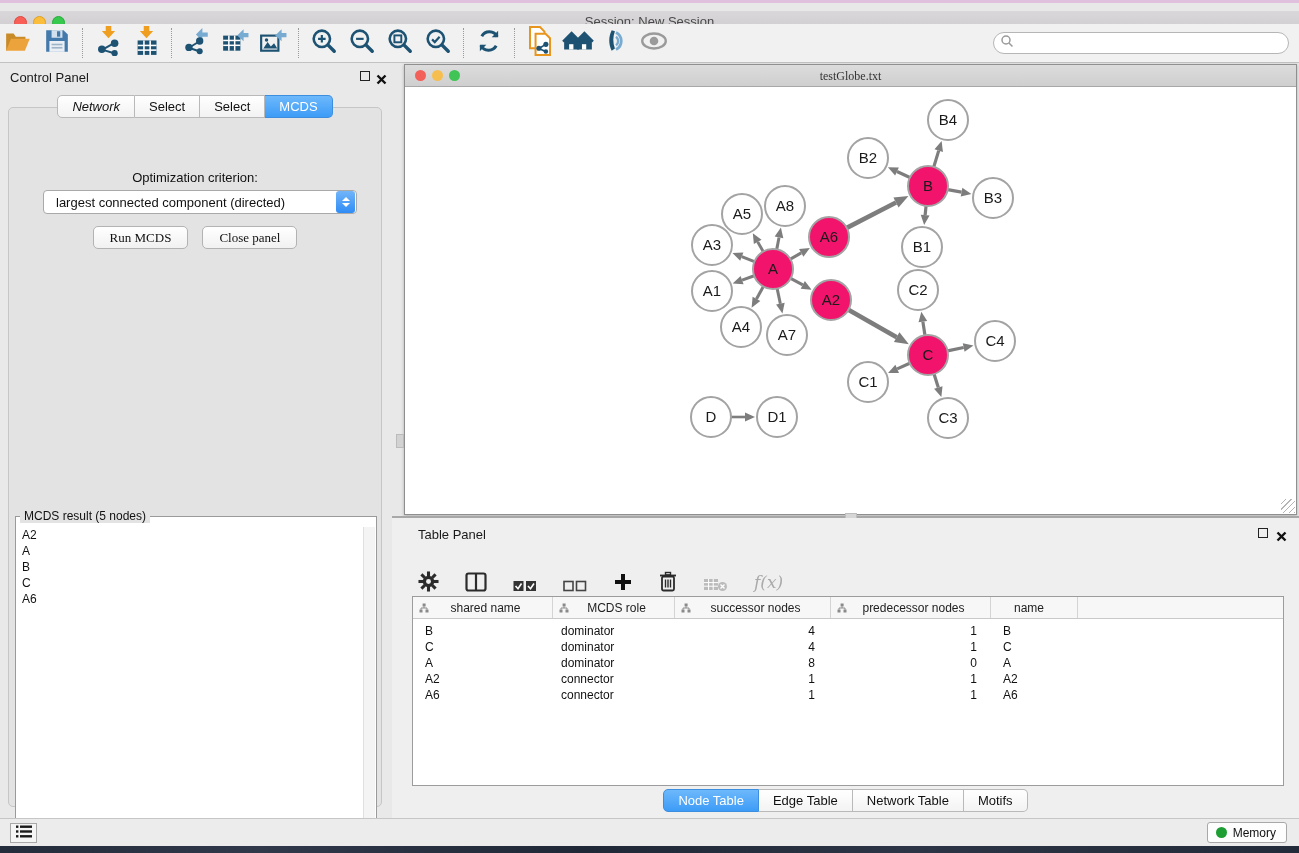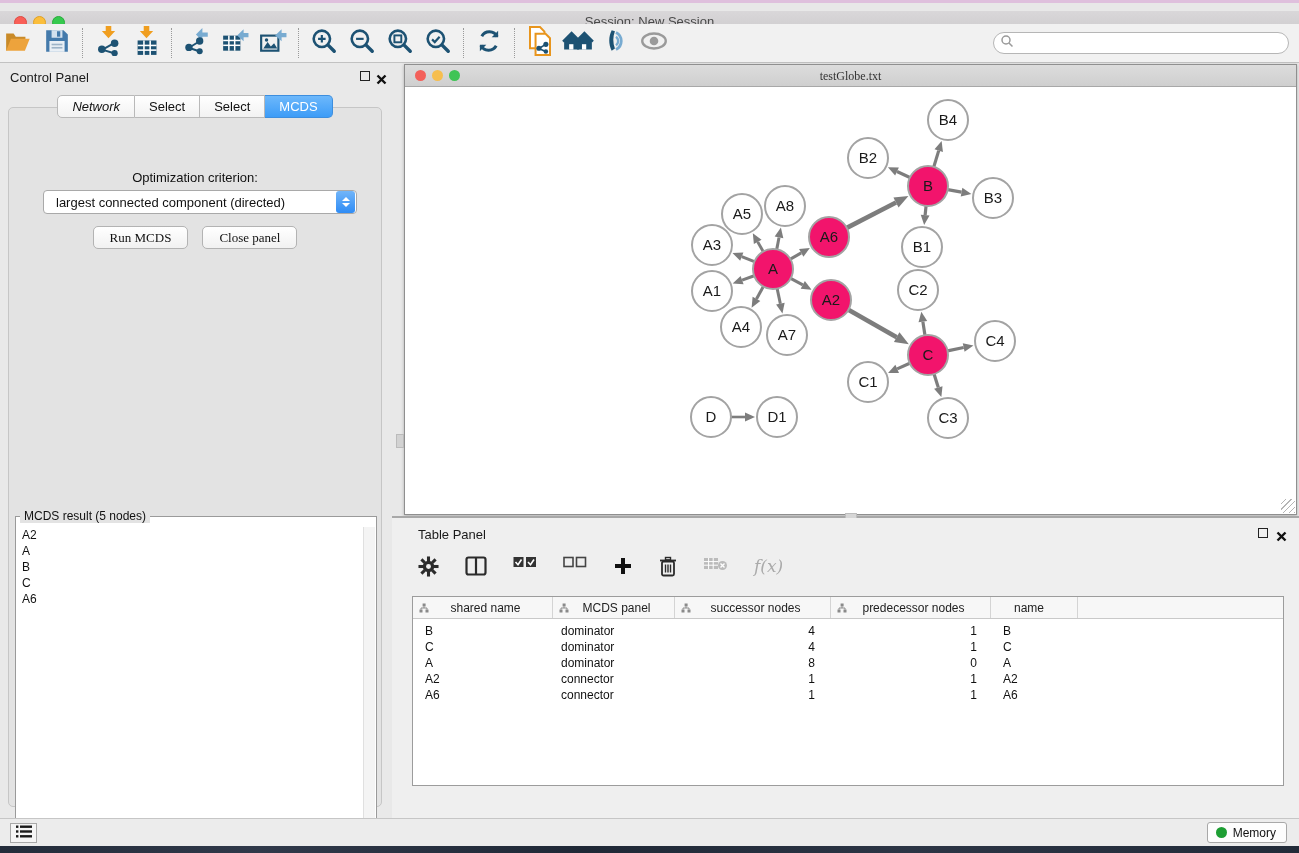--- a/index.html
+++ b/index.html
@@ -75,21 +75,21 @@
   .net-grip { position:absolute; right:1px; bottom:1px; width:14px; height:14px;
     background:repeating-linear-gradient(135deg, transparent 0 3px, #b5b5b5 3px 4px); }
   .v-split-handle { position:absolute; left:396px; top:434px; width:8px; height:14px; background:#d2d2d2; border:1px solid #bbb; }
   .h-split { position:absolute; left:392px; top:516px; width:907px; height:2px; background:#a8a8a8; }
   .h-split-handle { position:absolute; left:845px; top:513px; width:12px; height:7px; background:#d6d6d6; border:1px solid #bdbdbd; }
 
   
   .table-panel { position:absolute; left:392px; top:518px; width:907px; height:300px; background:#efefef; }
   .tp-title { position:absolute; left:26px; top:9px; font-size:13px; color:#1a1a1a; }
   .table-panel .panel-float { left:866px; top:10px; } .table-panel .panel-close { left:884px; top:10px; }
-  .tp-toolbar { position:absolute; left:26px; top:38px; height:36px; display:flex; align-items:flex-start; gap:26px; }
+  .tp-toolbar { position:absolute; left:26px; top:38px; height:36px; display:flex; align-items:flex-end; gap:26px; }
   .tp-btn { display:flex; align-items:center; justify-content:center; }
   .fx-label { font-family:"DejaVu Serif", serif; font-style:italic; font-size:17px; color:#aaa; }
   .tp-table { position:absolute; left:20px; top:78px; width:872px; height:190px; background:#fff;
     border:1px solid #9c9c9c; overflow:hidden; }
   .thead { display:flex; height:22px; background:#f7f7f7; border-bottom:1px solid #c9c9c9; }
   .th { display:flex; align-items:center; font-size:12px; color:#222; border-right:1px solid #d4d4d4; position:relative; }
   .th .th-label { flex:1; text-align:center; padding-right:10px; }
   .th svg { margin-left:6px; flex:0 0 auto; }
   .tr { display:flex; height:16px; align-items:center; }
   .td { font-size:12px; color:#111; white-space:nowrap; overflow:hidden; }
@@ -546,21 +546,21 @@
           </svg>
           <span class="th-label">shared name</span>
         </div>
         <div class="th" style="width: 122px;">
           <svg width="10" height="10" viewBox="0 0 10 10">
             <rect x="3.6" y="0.5" width="3" height="3" fill="#8a8a8a"></rect>
             <rect x="0.5" y="6.5" width="3" height="3" fill="#8a8a8a"></rect>
             <rect x="6.5" y="6.5" width="3" height="3" fill="#8a8a8a"></rect>
             <path d="M5 3.5 v1.5 M2 6.5 v-1.5 h6 v1.5" fill="none" stroke="#8a8a8a" stroke-width="1"></path>
           </svg>
-          <span class="th-label">MCDS panel</span>
+          <span class="th-label">MCDS role</span>
         </div>
         <div class="th" style="width: 156px;">
           <svg width="10" height="10" viewBox="0 0 10 10">
             <rect x="3.6" y="0.5" width="3" height="3" fill="#8a8a8a"></rect>
             <rect x="0.5" y="6.5" width="3" height="3" fill="#8a8a8a"></rect>
             <rect x="6.5" y="6.5" width="3" height="3" fill="#8a8a8a"></rect>
             <path d="M5 3.5 v1.5 M2 6.5 v-1.5 h6 v1.5" fill="none" stroke="#8a8a8a" stroke-width="1"></path>
           </svg>
           <span class="th-label">successor nodes</span>
         </div>
@@ -610,20 +610,26 @@
         <div class="tr">
           <div class="td" style="width: 140px; text-align: left; padding: 0px 0px 0px 12px;">A6</div>
           <div class="td" style="width: 122px; text-align: left; padding: 0px 0px 0px 8px;">connector</div>
           <div class="td" style="width: 156px; text-align: right; padding: 0px 16px 0px 0px;">1</div>
           <div class="td" style="width: 160px; text-align: right; padding: 0px 14px 0px 0px;">1</div>
           <div class="td" style="width: 87px; text-align: left; padding: 0px 0px 0px 12px;">A6</div>
         </div>
       </div>
   </div>
 
+  <div class="tp-tabs" id="tp-tabs">
+      <div class="tp-tab active">Node Table</div>
+      <div class="tp-tab">Edge Table</div>
+      <div class="tp-tab">Network Table</div>
+      <div class="tp-tab">Motifs</div>
+    </div>
 </div>
 
 <div class="statusbar">
   <div class="sb-list-btn">
     <span><svg width="16" height="13" viewBox="0 0 16 13">
           <g fill="#1a1a1a">
             <rect x="0" y="0.5" width="2.4" height="2.4"></rect>
             <rect x="4" y="0.5" width="12" height="2.4"></rect>
             <rect x="0" y="5.3" width="2.4" height="2.4"></rect>
             <rect x="4" y="5.3" width="12" height="2.4"></rect>

